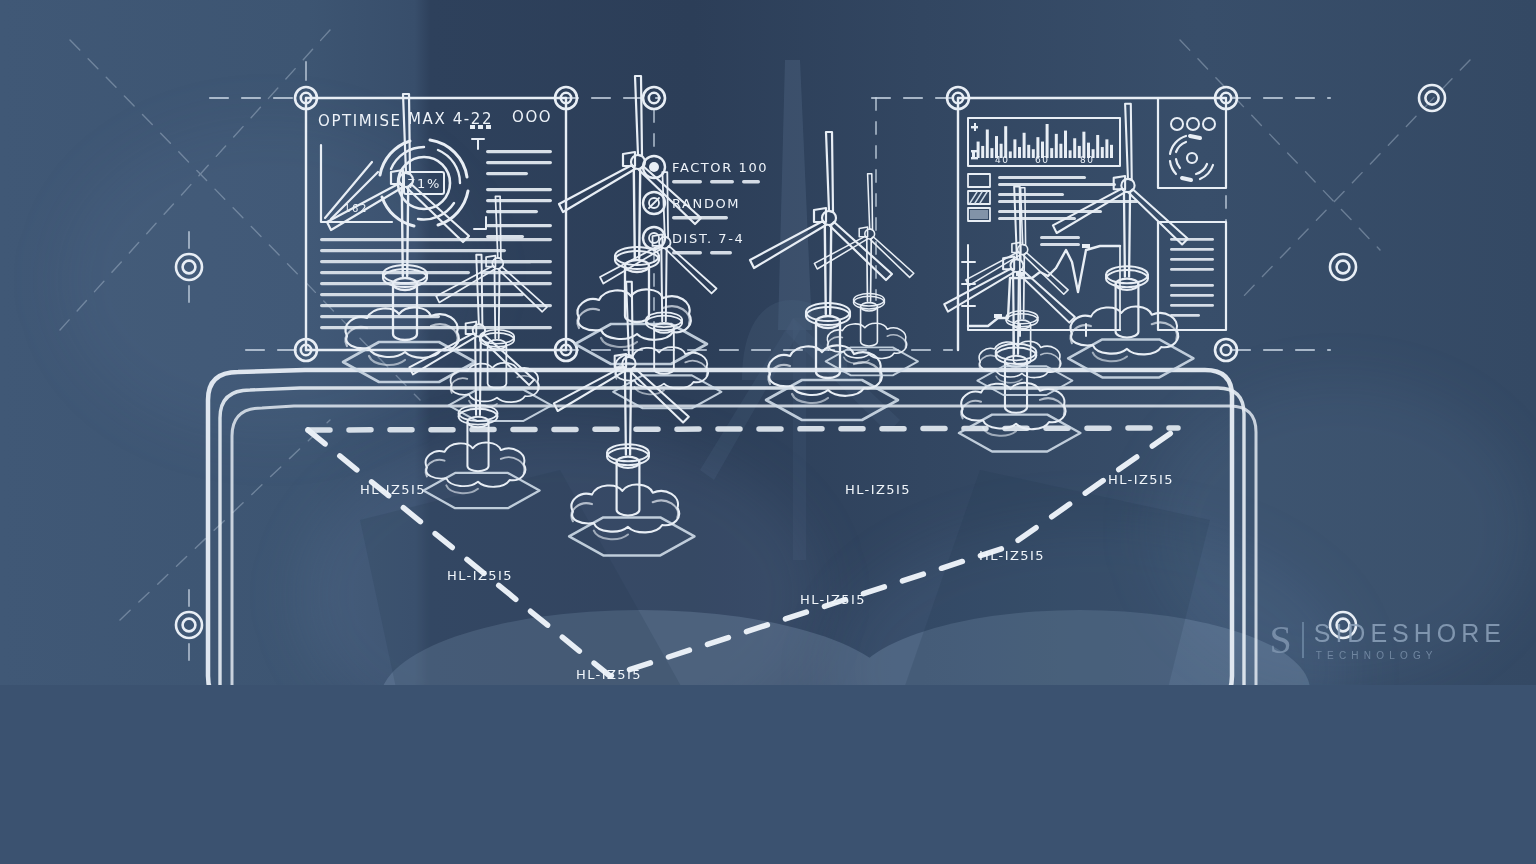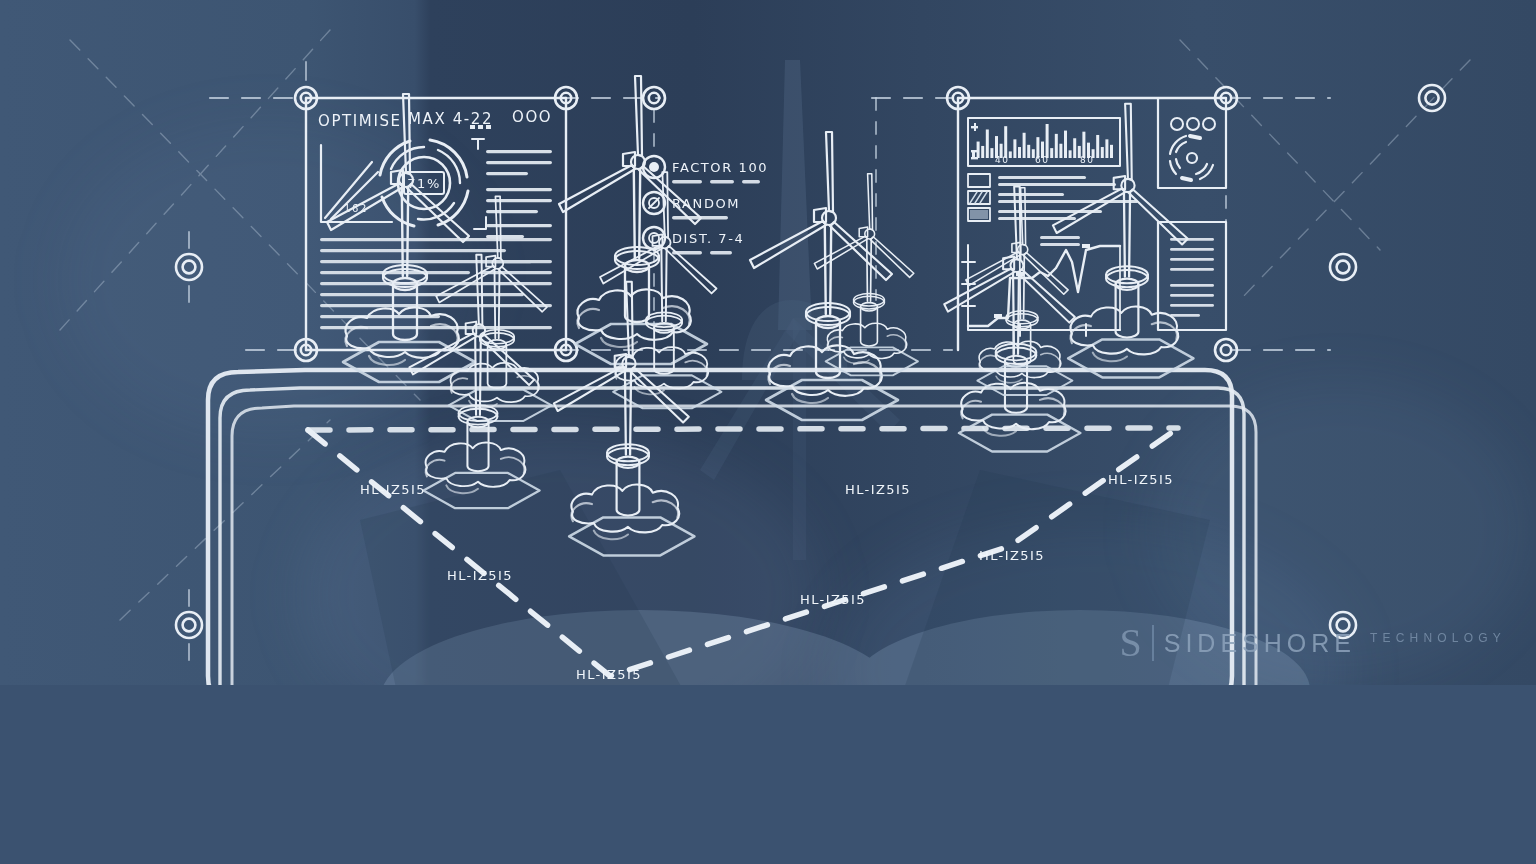--- a/index.html
+++ b/index.html
@@ -43,26 +43,26 @@
   #logo {
     position:absolute; right:30px; bottom:24px;
     display:flex; align-items:center; gap:10px;
     color:#7c93ae; opacity:.85;
   }
   #logo .mark {
     font-size:40px; line-height:.9; font-family:"Liberation Serif", serif;
     color:#8096b0; font-weight:400; padding-right:10px;
     border-right:2px solid #6d86a3;
   }
-  #logo .words { display:flex; flex-direction:row; }
+  #logo .words { display:flex; flex-direction:column; }
   #logo .brand {
     font-size:25px; letter-spacing:5px; color:#8d a2 bb; color:#8ea3bb; font-weight:400;
   }
   #logo .sub {
-    font-size:12px; letter-spacing:5.2px; color:#7a90aa; margin-top:2px; padding-left:2px;margin-left:12px;
+    font-size:10px; letter-spacing:5.2px; color:#7a90aa; margin-top:2px; padding-left:2px;
   }
 </style>
 </head>
 <body>
 
 <div id="stage">
 
   <div class="ghost" style="left:300px; top:430px; width:520px; height:330px; background:rgba(120,150,185,.13);"></div>
   <div class="ghost" style="left:830px; top:520px; width:520px; height:300px; background:rgba(110,140,178,.12);"></div>
   <div class="ghost" style="left:60px;  top:120px; width:420px; height:320px; background:rgba(110,142,180,.08);"></div>

